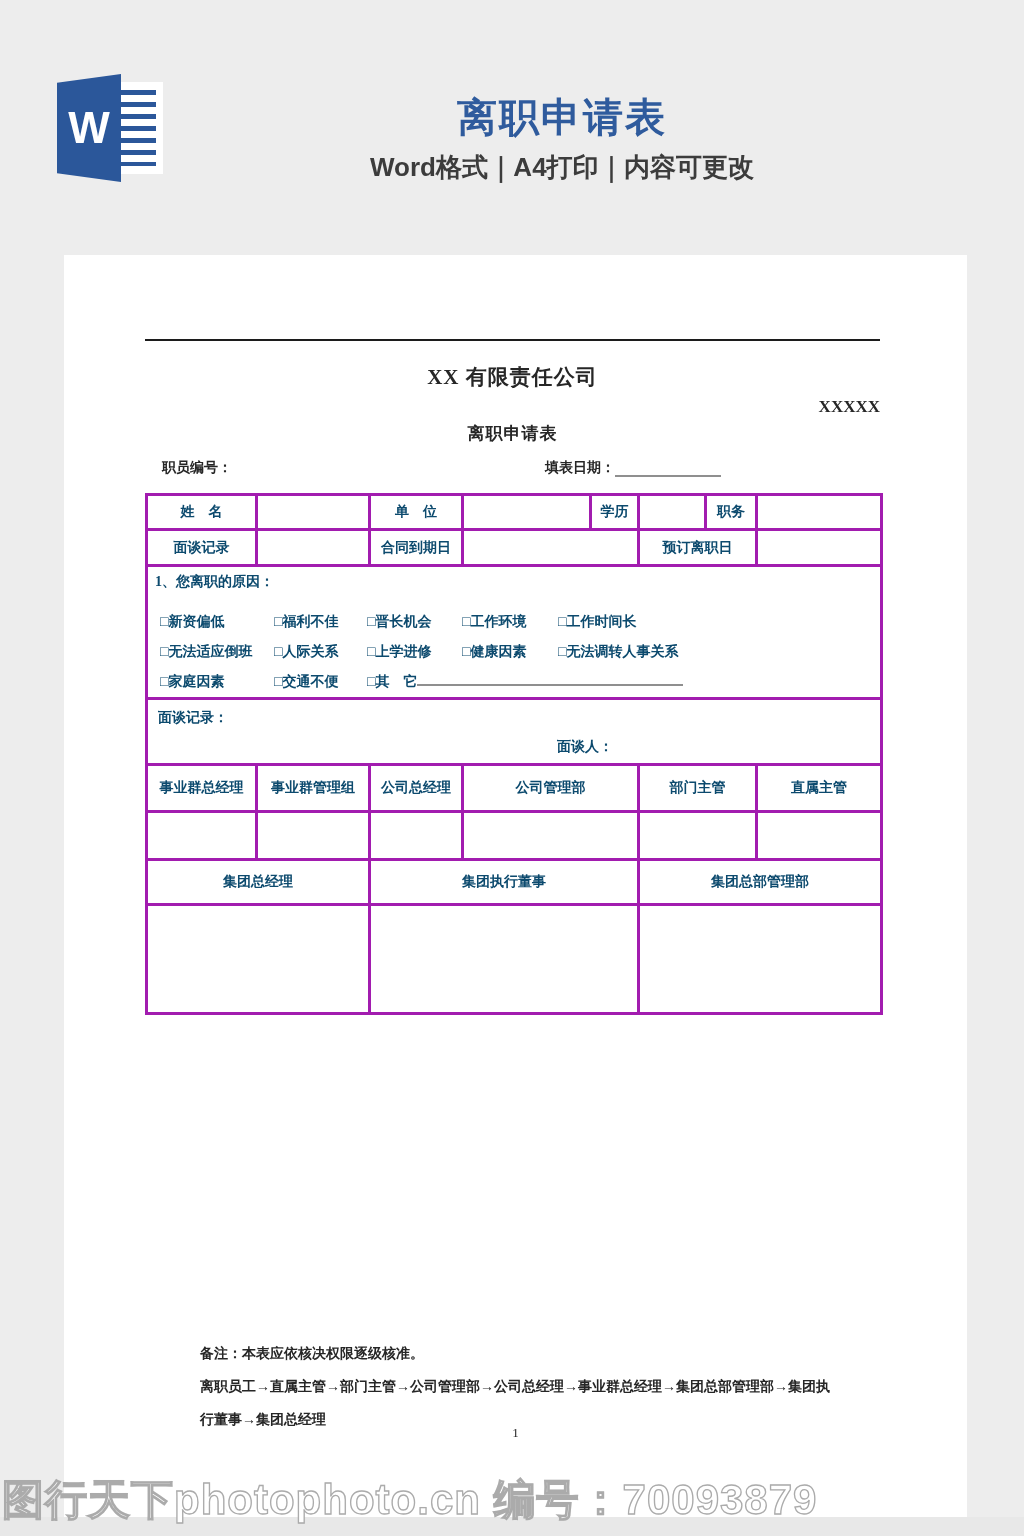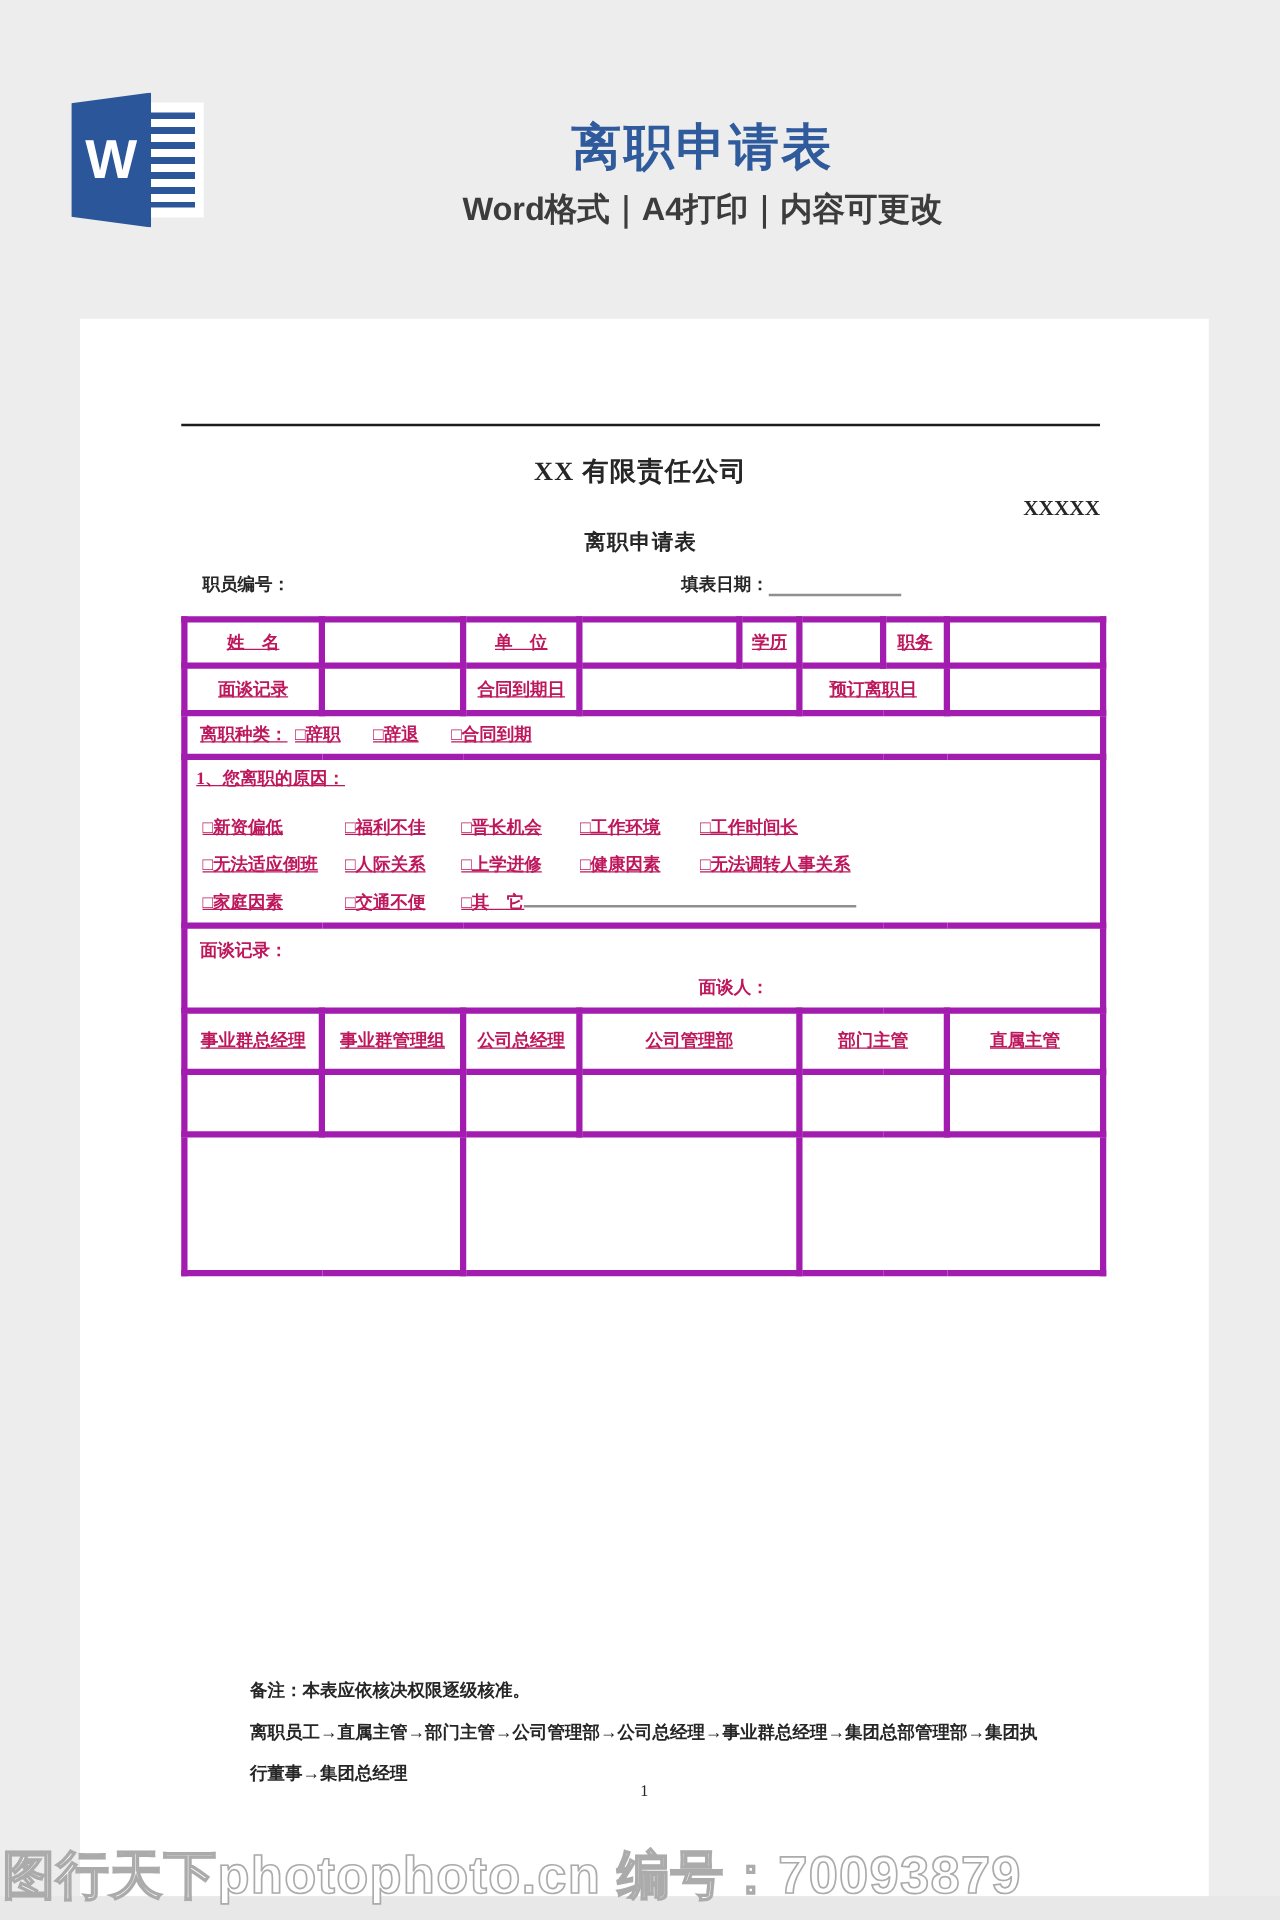--- a/index.html
+++ b/index.html
@@ -33,22 +33,22 @@
     font-size:17px;font-weight:600;}
   .doc-title{position:absolute;left:81px;top:167px;width:735px;text-align:center;
     font-size:17px;font-weight:bold;letter-spacing:1px;}
   .employee-no{position:absolute;left:98px;top:204px;font-size:14px;font-weight:bold;}
   .fill-date{position:absolute;left:481px;top:204px;font-size:14px;font-weight:bold;
     display:flex;align-items:flex-end;}
   .fill-date-line{display:inline-block;width:106px;border-bottom:2px solid #8f8f8f;height:16px;}
   
   table.form-table{position:absolute;left:81px;top:238px;width:735px;border-collapse:collapse;
     table-layout:fixed;font-size:14px;}
-  table.form-table td{border:5px solid #a21caf;padding:0;vertical-align:middle;
-    font-weight:bold;color:#be185d;overflow:hidden;text-decoration:underline;}
+  table.form-table td{border:3px solid #a21caf;padding:0;vertical-align:middle;
+    font-weight:bold;color:#0c4a6e;overflow:hidden;}
   td.c{text-align:center;}
   tr.r1 td{height:32px;}
   tr.r2 td{height:33px;}
   tr.r3 td{height:30px;}
   tr.r4 td{height:123px;vertical-align:top;}
   tr.r5 td{height:313px;vertical-align:top;position:relative;}
   tr.r6 td{height:63px;vertical-align:top;position:relative;}
   tr.r7 td{height:44px;}
   tr.r8 td{height:45px;}
   tr.r9 td{height:42px;}
@@ -127,25 +127,20 @@
       <td></td>
     </tr>
     <tr class="r2">
       <td class="c">面谈记录</td>
       <td></td>
       <td class="c">合同到期日</td>
       <td colspan="2"></td>
       <td colspan="2" class="c">预订离职日</td>
       <td></td>
     </tr>
-    <tr class="r3">
-      <td colspan="8" class="leave-type-cell">
-        <span>离职种类：</span><span class="opt" style="margin-left:6px;">□辞职</span><span class="opt">□辞退</span><span class="opt">□合同到期</span>
-      </td>
-    </tr>
     <tr class="r4">
       <td colspan="8">
         <div class="s1-title">1、您离职的原因：</div>
         <div class="reason-grid first">
           <span>□新资偏低</span>
           <span>□福利不佳</span>
           <span>□晋长机会</span>
           <span>□工作环境</span>
           <span>□工作时间长</span>
         </div>
@@ -178,20 +173,25 @@
       <td class="c">直属主管</td>
     </tr>
     <tr class="r8">
       <td></td>
       <td></td>
       <td></td>
       <td colspan="2"></td>
       <td colspan="2"></td>
       <td></td>
     </tr>
+    <tr class="r9">
+      <td colspan="2" class="c">集团总经理</td>
+      <td colspan="3" class="c">集团执行董事</td>
+      <td colspan="3" class="c">集团总部管理部</td>
+    </tr>
     <tr class="r10">
       <td colspan="2"></td>
       <td colspan="3"></td>
       <td colspan="3"></td>
     </tr>
   </tbody>
     </table>
 
   <div class="notes">
     <div>备注：本表应依核决权限逐级核准。</div>

